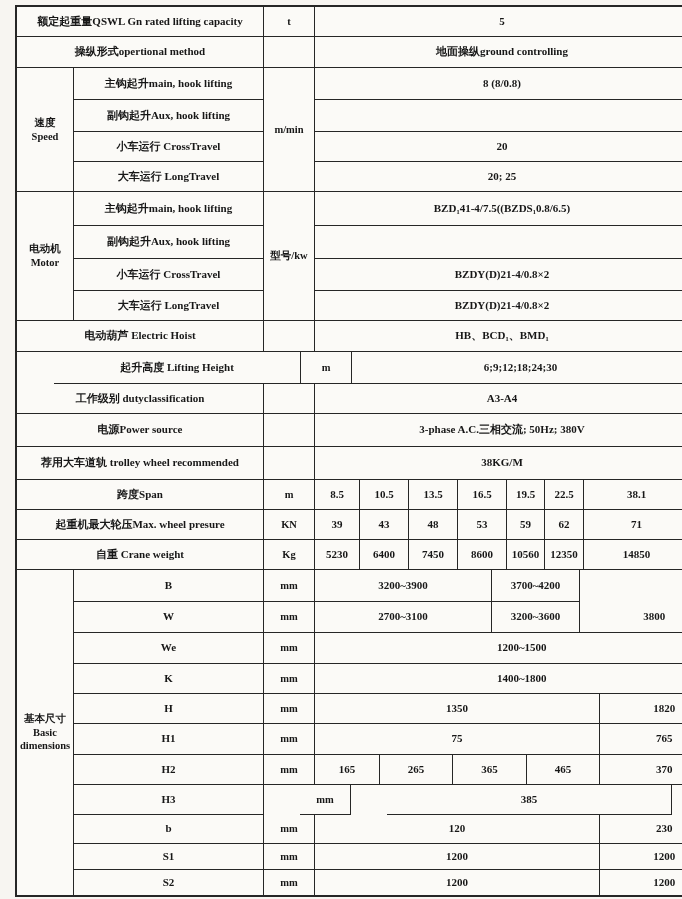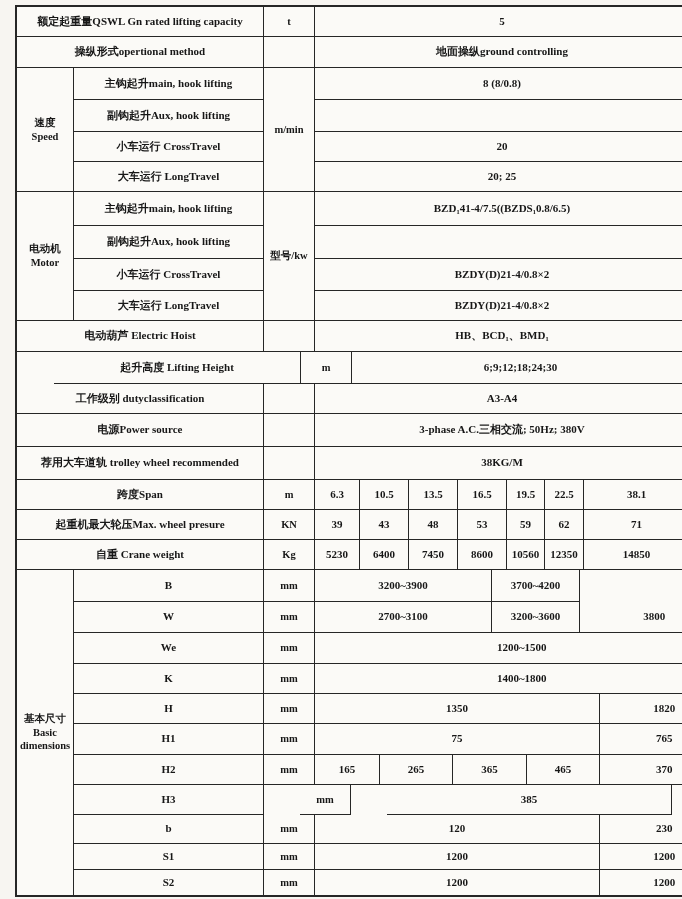--- a/index.html
+++ b/index.html
@@ -112,21 +112,21 @@
       <div class="cell data no-r" style="flex: 1 1 0px;">3-phase A.C.三相交流; 50Hz; 380V</div>
     </div>
     <div class="row" style="height: 33px;">
       <div class="cell label" style="width: 247px;">荐用大车道轨 trolley wheel recommended</div>
       <div class="cell unit" style="width: 51px;"></div>
       <div class="cell data no-r" style="flex: 1 1 0px;">38KG/M</div>
     </div>
     <div class="row" style="height: 30px;">
       <div class="cell label" style="width: 247px;">跨度Span</div>
       <div class="cell unit" style="width: 51px;">m</div>
-      <div class="cell data" style="width: 45px;">6.3</div>
+      <div class="cell data" style="width: 45px;">8.5</div>
       <div class="cell data" style="width: 49px;">10.5</div>
       <div class="cell data" style="width: 49px;">13.5</div>
       <div class="cell data" style="width: 49px;">16.5</div>
       <div class="cell data" style="width: 38px;">19.5</div>
       <div class="cell data" style="width: 39px;">22.5</div>
       <div class="cell data no-r" style="flex: 1 1 0px;">38.1</div>
     </div>
     <div class="row" style="height: 30px;">
       <div class="cell label" style="width: 247px;">起重机最大轮压Max. wheel presure</div>
       <div class="cell unit" style="width: 51px;">KN</div>

